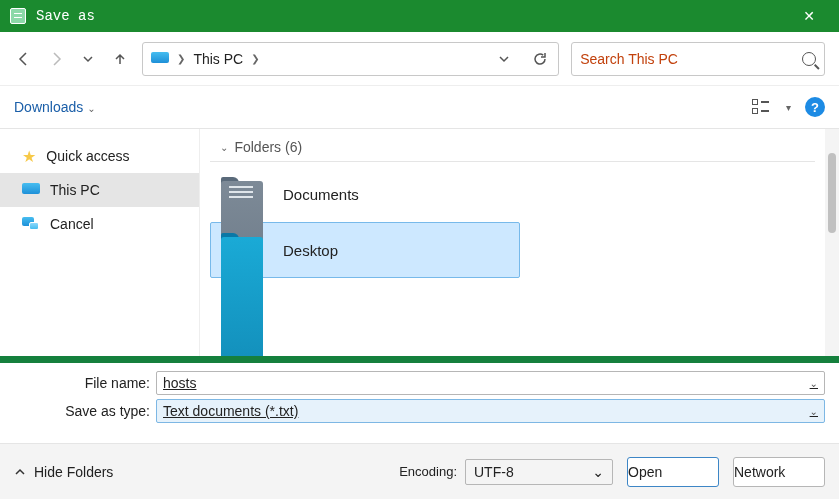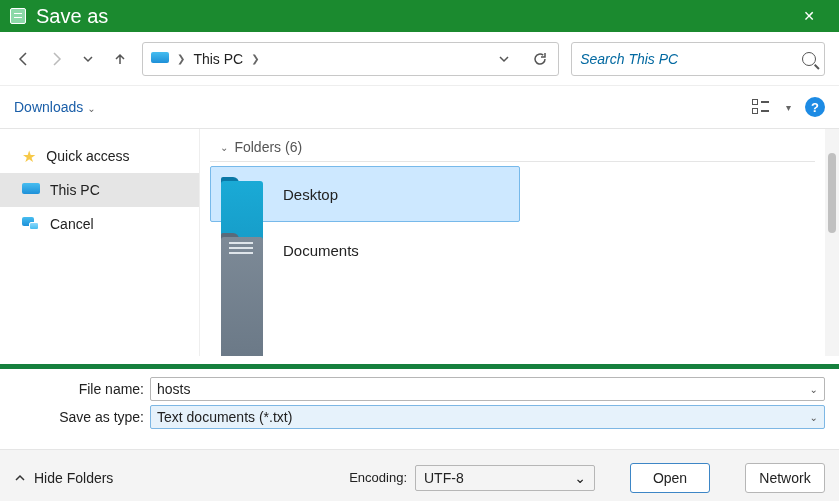--- a/index.html
+++ b/index.html
@@ -1,34 +1,34 @@
 <!DOCTYPE html>
 <html><head>
 <meta charset="utf-8">
 <style>
   * { box-sizing: border-box; margin: 0; padding: 0; }
   html, body { width: 839px; height: 501px; font-family: "Segoe UI", Arial, sans-serif; font-size: 13px; color: #222; background: #fff; overflow: hidden; }
   .titlebar { height: 32px; background: #1b8a2f; color: #fff; display: flex; align-items: center; padding: 0 10px; }
   .titlebar .icon { width: 16px; height: 16px; background: #8cd9a8; border: 1px solid #fff; border-radius: 2px; margin-right: 10px; position: relative; }
   .titlebar .icon::before, .titlebar .icon::after { content:""; position:absolute; left:3px; right:3px; height:1px; background:#fff; }
   .titlebar .icon::before { top:4px; } .titlebar .icon::after { top:8px; }
-  .titlebar .title { font-size: 20px; }
+  .titlebar .title { font-size: 14px; font-family: Liberation Mono, monospace; }
   .titlebar .close { margin-left: auto; width: 40px; text-align: center; font-size: 14px; }
   .navrow { height: 54px; display: flex; align-items: center; gap: 12px; padding: 0 14px; border-bottom: 1px solid #eee; }
   .navbtn { width: 20px; height: 20px; display: inline-flex; align-items: center; justify-content: center; color: #555; }
   .pathbox { height: 34px; border: 1px solid #c8c8c8; border-radius: 3px; display: flex; align-items: center; padding: 0 8px; gap: 8px; flex: 1; min-width: 0; }
   .pathbox.addr { flex: 2.2; }
   .pathbox.search { flex: 1.3; }
   .pc-icon { width: 18px; height: 14px; position: relative; }
   .pc-icon .scr { width: 18px; height: 11px; background: linear-gradient(180deg,#46bdf0,#1e90d8); border-radius: 2px; display:block; }
   .pc-icon .base { width: 10px; height: 3px; background:#888; margin: 0 auto; border-radius:1px; }
   .chev { font-size: 10px; color:#666; }
   .pathbox .crumb { font-size: 14px; color:#222; }
   .pathbox .spacer { flex:1; }
-  .searchph { color:#0369a1; font-size:14px; flex:1;font-style:italic; }
+  .searchph { color:#c2410c; font-size:14px; flex:1; }
   .magnifier { width: 14px; height: 14px; border: 1.5px solid #555; border-radius: 50%; position: relative; }
   .magnifier::after { content:""; position:absolute; width:6px; height:1.5px; background:#555; transform: rotate(45deg); right:-5px; bottom:-2.5px; }
 
   .toolbar { height: 43px; display: flex; align-items: center; padding: 0 14px; border-bottom: 1px solid #e5e5e5; }
   .organize { color:#1a5ea8; font-size:14px; }
   .toolbar .right { margin-left:auto; display:flex; align-items:center; gap:14px; }
   .viewicon { width: 20px; height: 16px; position:relative; }
   .viewicon .sq { width:6px; height:6px; border:1px solid #555; position:absolute; }
   .viewicon .l  { width:8px; height:1.5px; background:#555; position:absolute; }
   .helpcircle { width:20px; height:20px; border-radius:50%; background:#1d8be4; color:#fff; display:inline-flex; align-items:center; justify-content:center; font-size:13px; font-weight:bold; }
@@ -60,33 +60,33 @@
   .fi-docs .lines span { display:block; height:2px; background:#dfe5ea; margin-bottom:3px; }
   .fi-dl .tab { background:#16a085; }
   .fi-dl .body { background: linear-gradient(180deg,#1abc9c,#16a085); }
   .fi-dl .arrow { position:absolute; left:50%; top:42%; transform:translateX(-50%); }
   .fi-dl .arrow .stem { width:4px; height:12px; background:#fff; margin:0 auto; }
   .fi-dl .arrow .tri { width:0; height:0; border-left:7px solid transparent; border-right:7px solid transparent; border-top:7px solid #fff; margin-top:-1px; }
 
   .scrollgutter { width: 14px; background:#f4f4f4; display:flex; align-items:flex-start; justify-content:center; padding-top:24px; }
   .scrollthumb { width:8px; height:80px; background:#c0c0c0; border-radius:4px; }
 
-  .filearea { border-top: 5px solid #15803d; padding: 6px 14px 0 14px; margin-top: 8px; }
+  .filearea { border-top: 7px solid #15803d; padding: 6px 14px 0 20px; }
   .row { display:flex; align-items:center; height: 28px; gap: 6px; }
   .row .lbl { width: 130px; text-align:right; font-size:14px; color:#222; }
-  .field { flex:1; height:24px; border:1px solid #b6b6b6; border-radius:2px; display:flex; align-items:center; padding:0 6px; font-size:14px; position:relative; }
+  .field { flex:1; height:24px; border:1px solid #b6b6b6; border-radius:2px; display:flex; align-items:center; padding:0 6px; font-size:14px; position:relative;text-decoration:underline; }
   .field .arrowdn { margin-left:auto; font-size:10px; color:#555; }
   .field.type { background:#e6f2fb; border-color:#7db7e4;gap:8px; }
 
   .footer { height: 56px; background:#f4f4f4; border-top:1px solid #e5e5e5; display:flex; align-items:center; padding: 0 14px; gap: 14px; margin-top: 18px;}
   .hidefolders { display:flex; align-items:center; gap:8px; font-size:14px; }
   .footer .spacer { flex: 1; }
   .encwrap { display:flex; align-items:center; gap:8px; }
-  .encselect { width:180px; height:26px; border:1px solid #b6b6b6; border-radius:2px; display:flex; align-items:center; padding:0 8px; font-size:14px; }
-  .btn { width: 80px; height: 30px; border:1px solid #b6b6b6; border-radius:3px; background:#fff; display:inline-flex; align-items:center; justify-content:center; font-size:14px;margin-left:21px; }
+  .encselect { width:148px; height:26px; border:1px solid #b6b6b6; border-radius:2px; display:flex; align-items:center; padding:0 8px; font-size:14px; }
+  .btn { width: 92px; height: 30px; border:1px solid #b6b6b6; border-radius:3px; background:#fff; display:inline-flex; align-items:center; justify-content:flex-start; font-size:14px; }
   .btn.primary { border-color:#3d86c6; border-width:1.5px; }
 </style>
 </head>
 <body>
 
 <div class="titlebar">
   <span class="icon"></span>
   <span class="title">Save as</span>
   <span class="close">✕</span>
 </div>
@@ -171,39 +171,39 @@
     </div>
   </div>
 
   <div class="main">
     <div class="maincol">
       <div class="section-head">
         <span class="chev">⌄</span>
         <span>Folders (6)</span>
       </div>
       <div class="items">
-        <div class="item selected">
-          <span class="foldericon fi-desktop">
-              <span class="tab"></span>
-              <span class="body"></span>
-            </span>
-          <span class="label">Desktop</span>
-        </div>
         <div class="item">
           <span class="foldericon fi-docs">
               <span class="tab"></span>
               <span class="body"></span>
               <span class="lines">
                 <span></span>
                 <span></span>
                 <span></span>
               </span>
             </span>
           <span class="label">Documents</span>
         </div>
+        <div class="item selected">
+          <span class="foldericon fi-desktop">
+              <span class="tab"></span>
+              <span class="body"></span>
+            </span>
+          <span class="label">Desktop</span>
+        </div>
       </div>
     </div>
     <div class="scrollgutter">
         <div class="scrollthumb"></div>
       </div>
   </div>
 </div>
 
 <div class="filearea">
   <div class="row">

